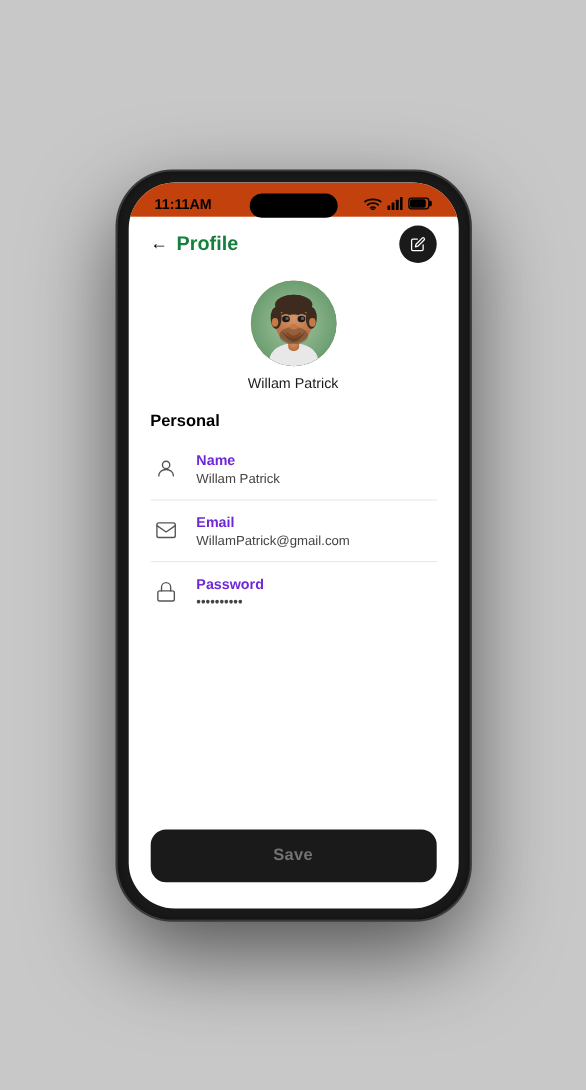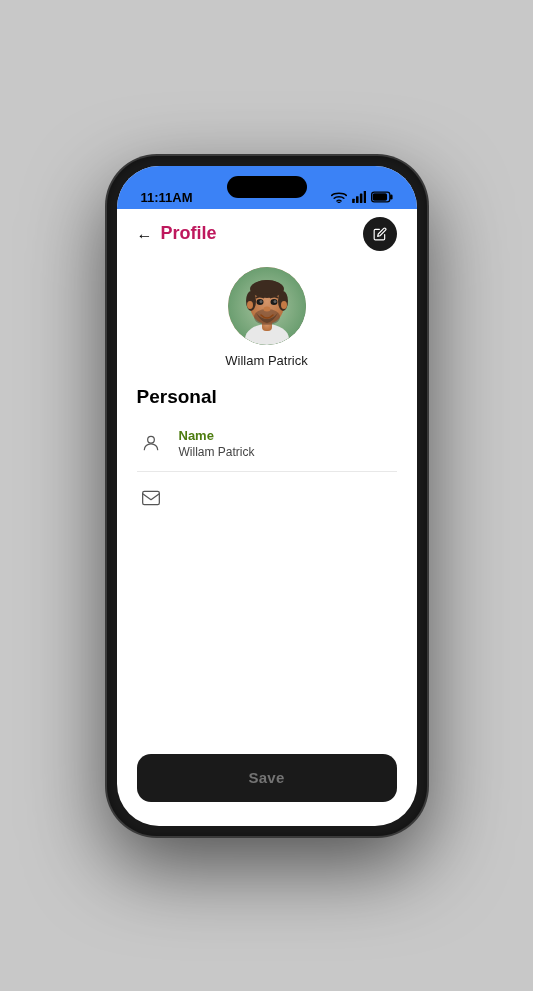--- a/index.html
+++ b/index.html
@@ -35,22 +35,22 @@
       display: flex;
       flex-direction: column;
       position: relative;
     }
 
     
     .status-bar {
       display: flex;
       justify-content: space-between;
       align-items: center;
-      padding: 24px 24px 4px;
-      background: #3b82f6;
+      padding: 12px 24px 4px;
+      background: #c2410c;
       flex-shrink: 0;
       text-align: center;
     }
 
     .status-time {
       font-size: 13px;
       font-weight: 600;
       color: #000;
     }
 
@@ -90,21 +90,21 @@
 
     .back-arrow {
       font-size: 16px;
       color: #000;
       cursor: pointer;
     }
 
     .header-title {
       font-size: 18px;
       font-weight: 700;
-      color: #be185d;
+      color: #15803d;
     }
 
     .edit-btn {
       width: 34px;
       height: 34px;
       background: #1a1a1a;
       border-radius: 50%;
       display: flex;
       align-items: center;
       justify-content: center;
@@ -140,21 +140,21 @@
 
     .avatar-name {
       margin-top: 8px;
       font-size: 13px;
       font-weight: 500;
       color: #1a1a1a;
     }
 
     
     .section-label {
-      font-size: 19px;
+      font-size: 15px;
       font-weight: 700;
       color: #000;
       padding: 4px 20px 8px;
       flex-shrink: 0;
     }
 
     
     .fields-container {
       flex: 1;
       padding: 0 20px;
@@ -194,21 +194,21 @@
 
     .field-content {
       display: flex;
       flex-direction: column;
       gap: 2px;
     }
 
     .field-label {
       font-size: 13px;
       font-weight: 600;
-      color: #4d7c0f;
+      color: #6d28d9;
     }
 
     .field-value {
       font-size: 12px;
       color: #444;
       font-weight: 400;
     }
 
     
     .save-section {
@@ -348,23 +348,39 @@
         </div>
       </div>
 
       <div class="field-row">
         <div class="field-icon">
           <svg viewBox="0 0 24 24">
             <rect x="2" y="4" width="20" height="16" rx="2"></rect>
             <path d="M2 7l10 7 10-7"></path>
           </svg>
         </div>
-      </div>
-
-
+        <div class="field-content">
+          <span class="field-label">Email</span>
+          <span class="field-value">WillamPatrick@gmail.com</span>
+        </div>
+      </div>
+
+
+      <div class="field-row">
+        <div class="field-icon">
+          <svg viewBox="0 0 24 24">
+            <rect x="3" y="11" width="18" height="11" rx="2" ry="2"></rect>
+            <path d="M7 11V7a5 5 0 0 1 10 0v4"></path>
+          </svg>
+        </div>
+        <div class="field-content">
+          <span class="field-label">Password</span>
+          <span class="field-value">••••••••••</span>
+        </div>
+      </div>
 
     </div>
 
     <div class="save-section">
       <button class="save-btn">Save</button>
     </div>
 
   </div>
 </div>
 

